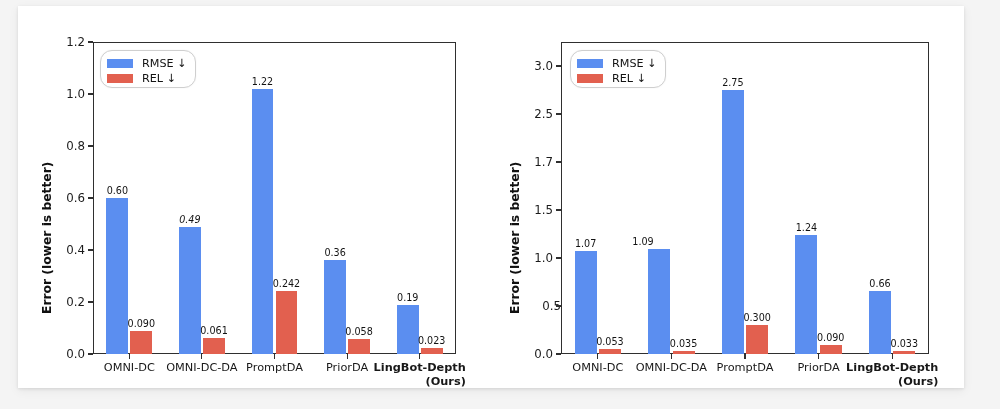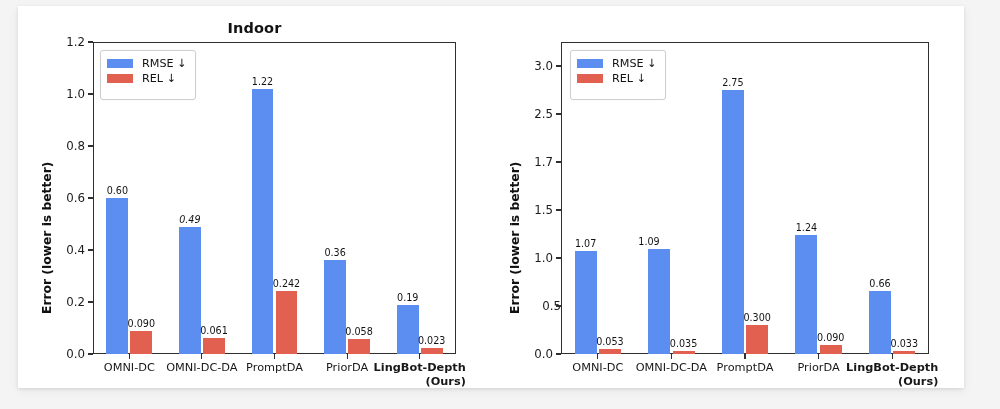--- a/index.html
+++ b/index.html
@@ -120,23 +120,23 @@
     font-size: 9.6px;
     color: #121212;
     white-space: nowrap;
     transform: translateX(-50%);
     text-align: center;
   }
 
   .legend {
     position: absolute;
     border: 1px solid #cfcfcf;
-    border-radius: 3px;
+    border-radius: 12px;
     background: #ffffff;
-    padding: 5px 8px 13px 6px;
+    padding: 5px 8px 1px 6px;
     box-sizing: border-box;
     box-shadow: 0 0 2px rgba(0,0,0,0.05);
   }
   .panel.indoor .legend { left: 82px; top: 44px; }
   .panel.outdoor .legend { left: 79px; top: 44px; }
   .legend-row {
     display: flex;
     align-items: center;
     height: 15px;
   }
@@ -153,21 +153,20 @@
     color: #141414;
     white-space: nowrap;
   }
 </style>
 </head>
 <body>
 
 <div id="figure-card">
 
   <div class="panel indoor">
-    <div class="panel-title">Indoor</div>
     <div class="ylabel">Error (lower is better)</div>
     <div class="plot-frame"></div>
     <div class="legend">
       <div class="legend-row">
         <span class="legend-swatch rmse"></span>
         <span class="legend-text">RMSE ↓</span>
       </div>
       <div class="legend-row">
         <span class="legend-swatch rel"></span>
         <span class="legend-text">REL ↓</span>
@@ -248,21 +247,21 @@
       <div class="ytickmark" style="left: 65px; top: 59.4px;"></div>
       <div class="xtickmark" style="left: 106.2px; top: 348px;"></div>
       <div class="xlabel" style="left: 106.8px; top: 355px;">OMNI-DC</div>
       <div class="bar rmse" style="left: 83.616px; width: 22.08px; height: 102.72px; top: 245.28px; background: rgb(91, 142, 240);"></div>
       <div class="barval" style="left: 94.656px; top: 232.28px;">1.07</div>
       <div class="bar rel" style="left: 107.904px; width: 22.08px; height: 5.088px; top: 342.912px; background: rgb(226, 96, 79);"></div>
       <div class="barval" style="left: 118.944px; top: 329.912px;">0.053</div>
       <div class="xtickmark" style="left: 179.8px; top: 348px;"></div>
       <div class="xlabel" style="left: 180.4px; top: 355px;">OMNI-DC-DA</div>
       <div class="bar rmse" style="left: 157.216px; width: 22.08px; height: 104.64px; top: 243.36px; background: rgb(91, 142, 240);"></div>
-      <div class="barval" style="left: 158px; top: 230.36px;">1.09</div>
+      <div class="barval" style="left: 152px; top: 230.36px;">1.09</div>
       <div class="bar rel" style="left: 181.504px; width: 22.08px; height: 3.36px; top: 344.64px; background: rgb(226, 96, 79);"></div>
       <div class="barval" style="left: 192.544px; top: 331.64px;">0.035</div>
       <div class="xtickmark" style="left: 253.4px; top: 348px;"></div>
       <div class="xlabel" style="left: 254px; top: 355px;">PromptDA</div>
       <div class="bar rmse" style="left: 230.816px; width: 22.08px; height: 264px; top: 84px; background: rgb(91, 142, 240);"></div>
       <div class="barval" style="left: 241.856px; top: 71px;">2.75</div>
       <div class="bar rel" style="left: 255.104px; width: 22.08px; height: 28.8px; top: 319.2px; background: rgb(226, 96, 79);"></div>
       <div class="barval" style="left: 266.144px; top: 306.2px;">0.300</div>
       <div class="xtickmark" style="left: 327px; top: 348px;"></div>
       <div class="xlabel" style="left: 327.6px; top: 355px;">PriorDA</div>

